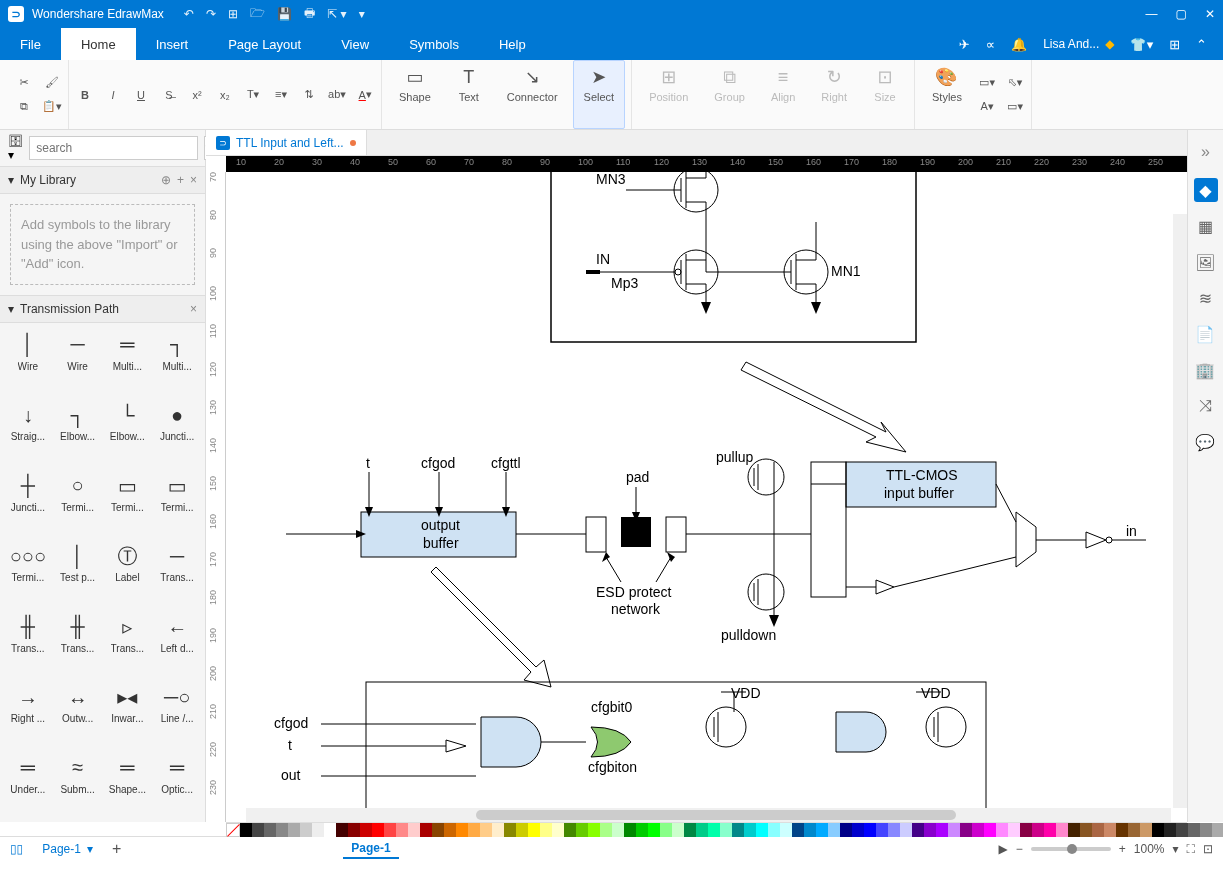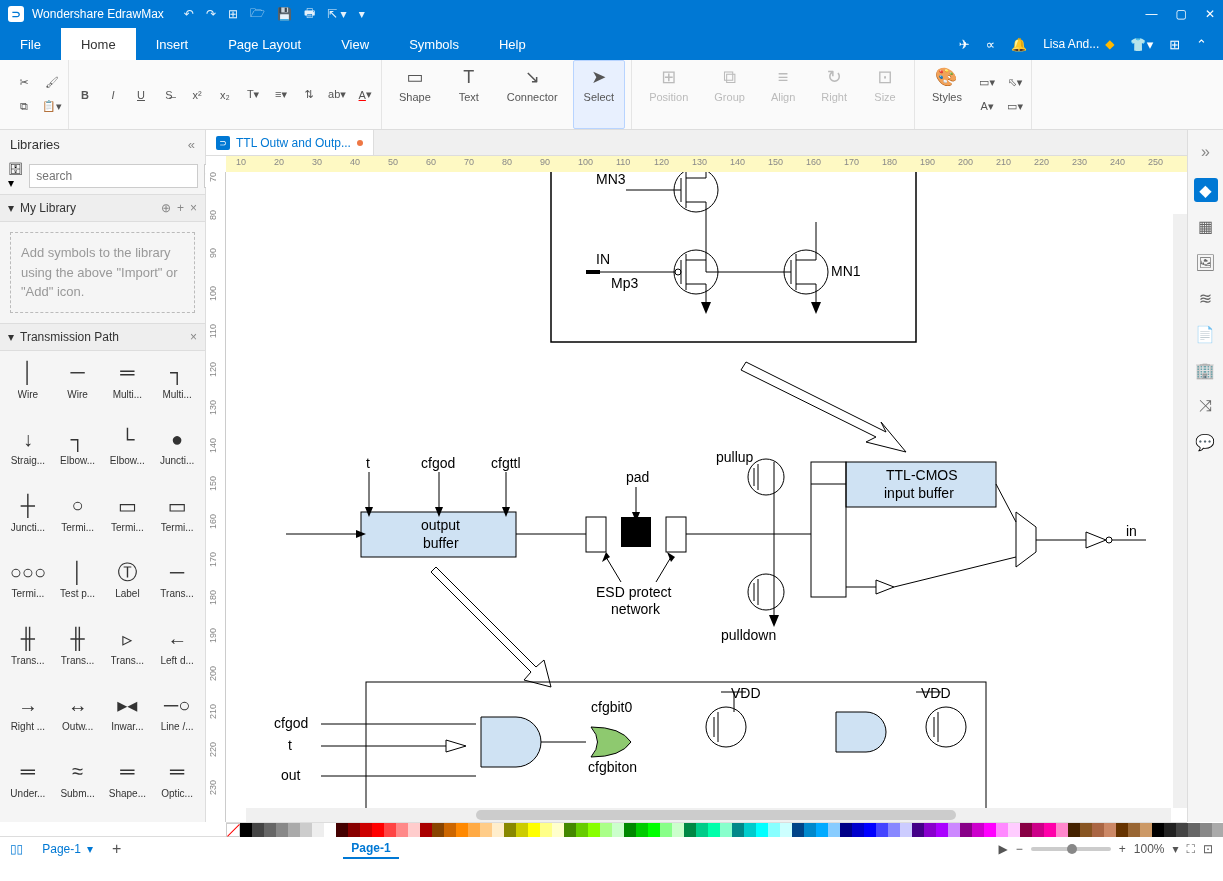--- a/index.html
+++ b/index.html
@@ -41,21 +41,21 @@
 .left .libgrid{display:grid;grid-template-columns:repeat(4,1fr);gap:2px;padding:4px;overflow-y:auto;flex:1}
 .left .libcell{display:flex;flex-direction:column;align-items:center;gap:2px;padding:4px 0;cursor:pointer}
 .left .libcell .thumb{width:36px;height:28px;display:flex;align-items:center;justify-content:center;color:#333;font-size:20px}
 .left .libcell .lbl{font-size:10px;color:#333;white-space:nowrap;overflow:hidden;text-overflow:ellipsis;max-width:44px;text-align:center;height:12px}
 .left .upd{display:flex;gap:4px;padding:2px 8px}
 .canvas{flex:1;position:relative;background:#fff;overflow:hidden}
 .tabstrip{height:26px;background:#f0f0f0;display:flex;align-items:center;border-bottom:1px solid #ddd;font-size:12px}
 .doctab{height:100%;display:flex;align-items:center;gap:6px;padding:0 10px;background:#fff;border-right:1px solid #ddd;color:#0078d4}
 .doctab .docico{width:14px;height:14px;background:#0078d4;border-radius:2px;color:#fff;display:flex;align-items:center;justify-content:center;font-size:9px}
 .doctab .dot{width:6px;height:6px;border-radius:50%;background:#e74;}
-.ruler-h{height:24px;background:#fef9c3;border-bottom:1px solid #ccc;position:relative;font-size:9px;color:#888;margin-left:20px}
+.ruler-h{height:24px;background:#000000;border-bottom:1px solid #ccc;position:relative;font-size:9px;color:#888;margin-left:20px}
 .ruler-h span{position:absolute;top:1px}
 .ruler-v{width:20px;background:#fff;border-right:1px solid #ccc;position:absolute;left:0;top:42px;bottom:0;font-size:9px;color:#888}
 .ruler-v span{position:absolute;left:2px;writing-mode:vertical-rl;transform:rotate(180deg)}
 .drawing{position:absolute;left:20px;top:42px;right:0;bottom:0;background:#fff;overflow:hidden}
 .drawing svg{position:absolute;left:0;top:0}
 .rightbar{width:36px;background:#f5f5f5;border-left:1px solid #ddd;display:flex;flex-direction:column;align-items:center;gap:12px;padding-top:8px}
 .rightbar .ritem{width:24px;height:24px;display:flex;align-items:center;justify-content:center;cursor:pointer;color:#666;border-radius:3px}
 .rightbar .ritem.active{background:#0078d4;color:#fff}
 .rightbar .collapse{height:28px;display:flex;align-items:center;justify-content:center;color:#888;cursor:pointer}
 .colorbar{height:14px;display:flex;border-top:1px solid #ddd;margin-left:226px;margin-right:36px}
@@ -208,24 +208,20 @@
       <div class="row">
           <span class="btn">A▾</span>
           <span class="btn">▭▾</span>
         </div>
     </div>
   </div>
 </div>
 
 <div class="main">
   <div class="left">
-    <div class="hdr">
-      <span>Libraries</span>
-      <span style="color:#888">«</span>
-    </div>
     <div class="search">
       <span>🗄▾</span>
       <input placeholder="search" style="">
       <div class="sico">🔍</div>
       <div class="upd" style="flex-direction:column;gap:0">
           <span style="font-size:9px;color:#888">⌃</span>
           <span style="font-size:9px;color:#888">⌄</span>
         </div>
     </div>
     <div class="sechdr">
@@ -358,21 +354,21 @@
           <div class="thumb">═</div>
           <div class="lbl">Optic...</div>
         </div>
       </div>
   </div>
 
   <div class="canvas">
     <div class="tabstrip">
       <div class="doctab">
         <div class="docico">⊃</div>
-        <span>TTL Outw and Outp...</span>
+        <span>TTL Input and Left...</span>
         <span class="dot"></span>
       </div>
     </div>
     <div class="ruler-h" id="rulerh">
         <span style="left: 10px;">10</span>
         <span style="left: 48px;">20</span>
         <span style="left: 86px;">30</span>
         <span style="left: 124px;">40</span>
         <span style="left: 162px;">50</span>
         <span style="left: 200px;">60</span>

